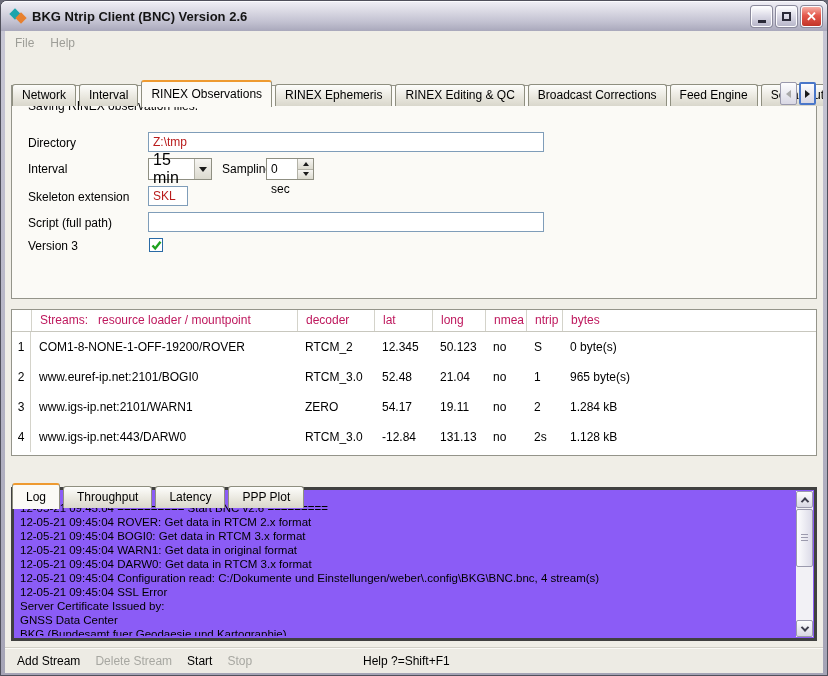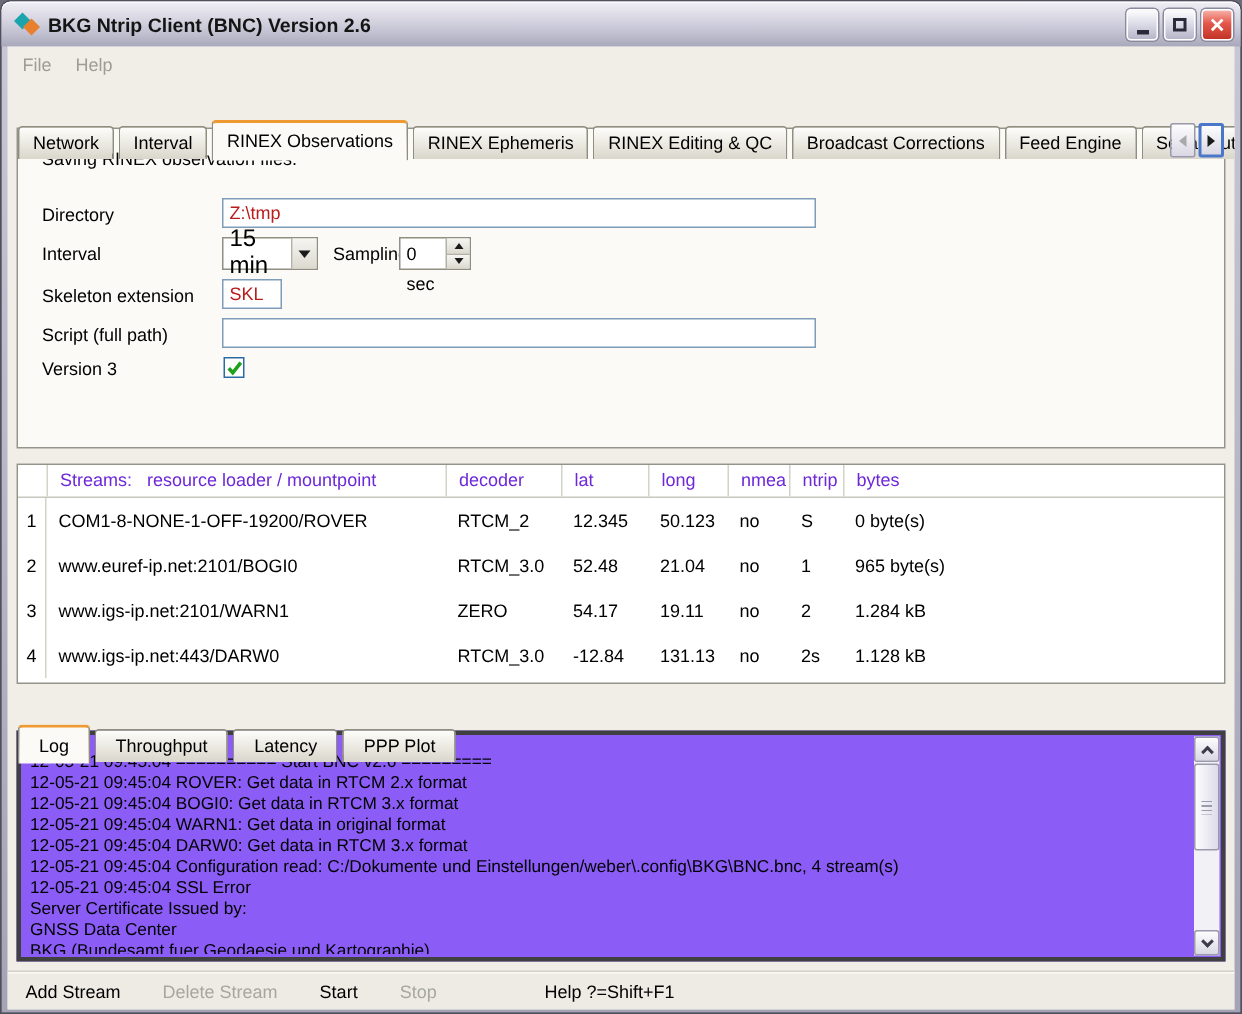--- a/index.html
+++ b/index.html
@@ -68,21 +68,21 @@
   .tri-up-s{width:0;height:0;border-left:3px solid transparent;border-right:3px solid transparent;border-bottom:4px solid #1a1a1a;}
   .tri-down-s{width:0;height:0;border-left:3px solid transparent;border-right:3px solid transparent;border-top:4px solid #1a1a1a;}
   .checkbox{position:absolute;left:137px;top:152px;width:14px;height:14px;border:1px solid #2a6aa5;background:#fff;cursor:pointer;}
   .checkbox svg{display:none;position:absolute;left:1px;top:1px;}
   .checkbox.checked svg{display:block;}
 
   
   .table-panel{position:absolute;top:278px;left:6px;right:6px;height:147px;background:#fff;border:1px solid #94948a;overflow:hidden;}
   .thead,.trow{display:grid;grid-template-columns:19px 266px 77px 58px 53px 41px 36px 1fr;}
   .thead{height:22px;border-bottom:1px solid #c8c7be;}
-  .th{font-size:12px;color:#6d28d9;line-height:21px;padding-left:8px;white-space:pre;border-left:1px solid #d4d3ca;overflow:hidden;}
+  .th{font-size:12px;color:#be185d;line-height:21px;padding-left:8px;white-space:pre;border-left:1px solid #d4d3ca;overflow:hidden;}
   .th:first-child{border-left:none;}
   .trow{height:30px;}
   .td{font-size:12px;color:#000;line-height:30px;padding-left:8px;white-space:nowrap;overflow:hidden;}
   .td.col-num{padding:0;text-align:center;border-right:1px solid #d4d3ca;color:#000;}
 
   
   .log-panel{position:absolute;top:456px;left:6px;right:6px;height:154px;background:#8b5cf6;border:3px solid #404040;}
   .log-text{position:absolute;left:6px;top:11px;right:24px;bottom:2px;font-size:11.5px;line-height:14px;
     color:#000;white-space:pre;overflow:hidden;font-family:"Liberation Sans",sans-serif;}
   .vscroll{position:absolute;top:1px;bottom:1px;right:1px;width:17px;background:#f2f1f5;}
@@ -92,21 +92,21 @@
   .chev{width:6px;height:6px;border-left:2px solid #3c3c4c;border-top:2px solid #3c3c4c;}
   .chev.up{transform:rotate(45deg) translate(1px,1px);}
   .chev.down{transform:rotate(225deg) translate(1px,1px);}
   .vthumb{position:absolute;left:0;top:18px;width:17px;height:58px;border:1px solid #9b9aad;border-radius:2px;
     background:linear-gradient(90deg,#fdfdfe,#dcdbe8);}
   .vthumb .grip{position:absolute;left:4px;right:4px;top:24px;height:9px;
     background:repeating-linear-gradient(180deg,#9b9aad 0 1px,transparent 1px 3px);}
 
   
   .statusbar{position:absolute;left:0;right:0;top:616px;height:26px;background:#edebe4;
-    border-top:1px solid #d2d0c8;box-shadow:inset 0 1px 0 #fbfaf7;display:flex;align-items:center;padding-left:12px;gap:13px;}
+    border-top:1px solid #d2d0c8;box-shadow:inset 0 1px 0 #fbfaf7;display:flex;align-items:center;padding-left:12px;}
   .action{font-size:12px;color:#000;margin-right:15px;cursor:pointer;white-space:nowrap;}
   .action.disabled{color:#a7a7a1;cursor:default;}
   .help-label{position:absolute;left:358px;font-size:12px;color:#000;}
 </style>
 </head>
 <body>
 
 <div class="window">
 
   <div class="titlebar">

